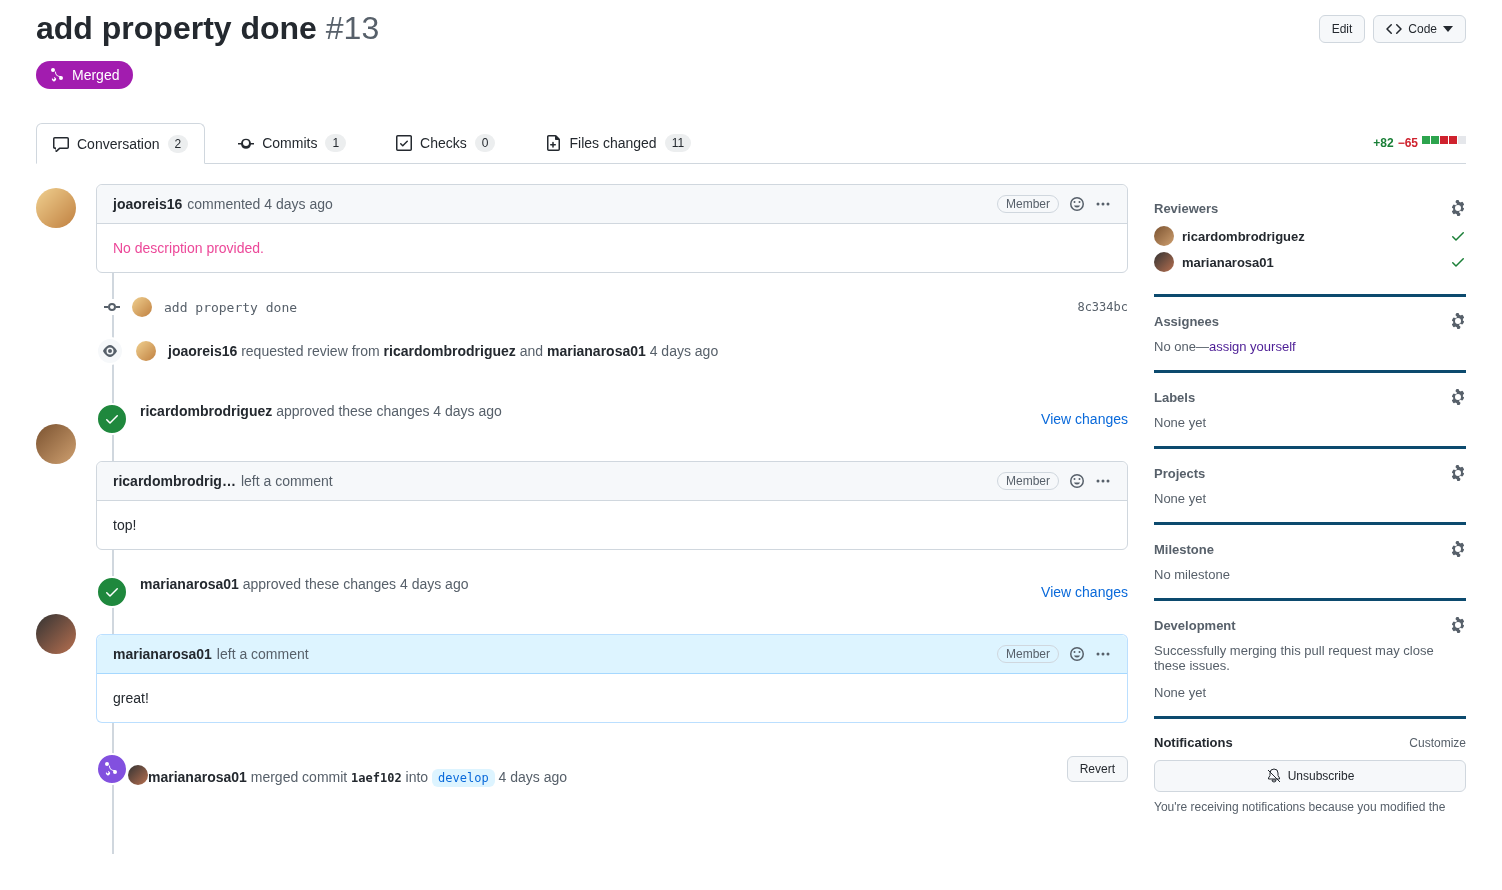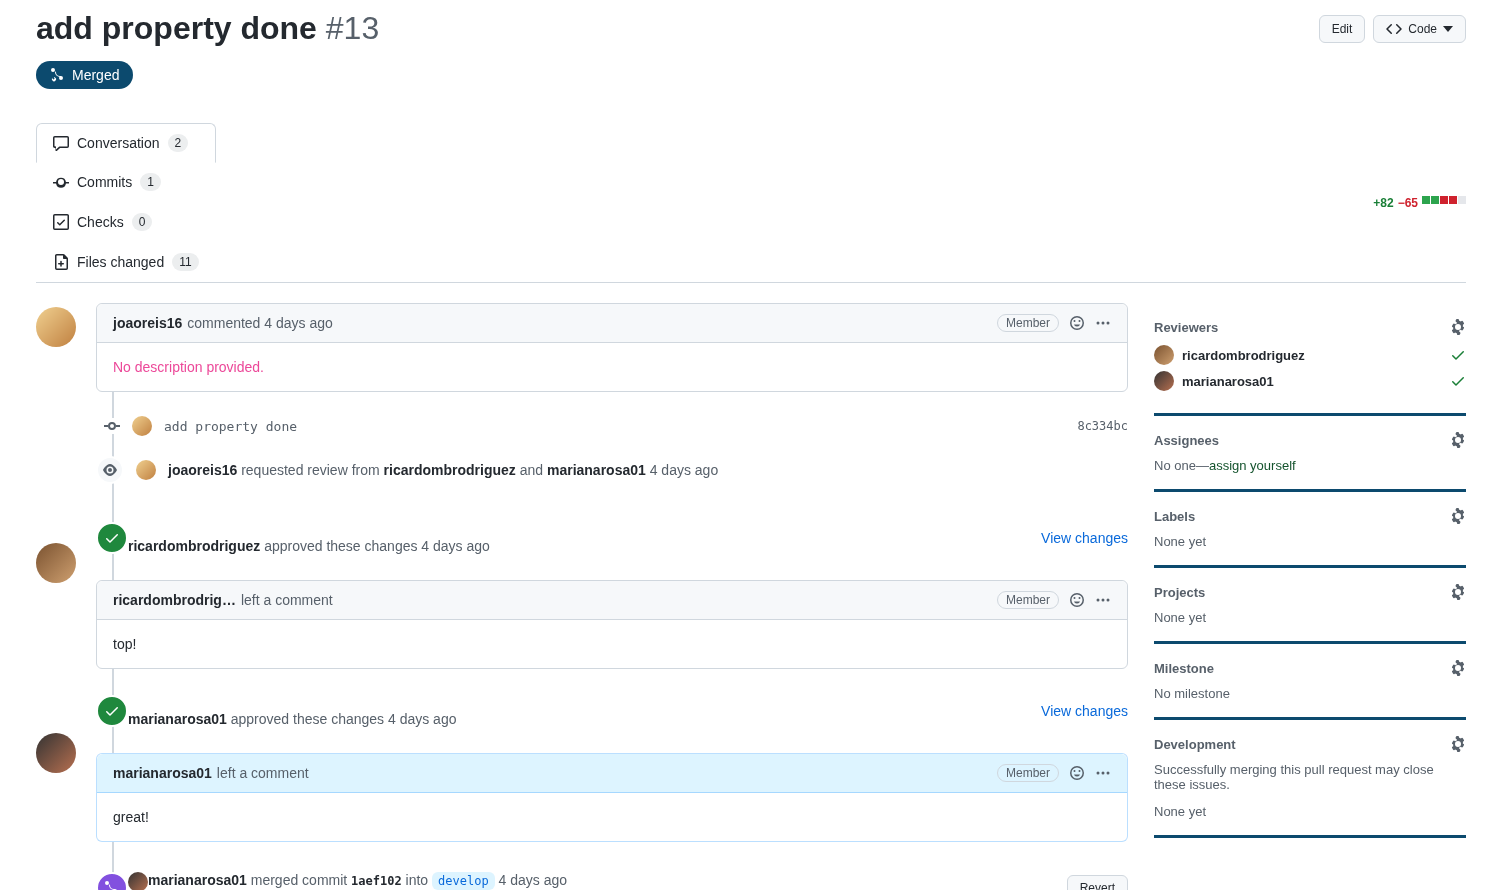--- a/index.html
+++ b/index.html
@@ -19,32 +19,32 @@
 .btn {
   display: inline-flex; align-items: center; gap: 6px;
   padding: 5px 12px; font-size: 12px; font-weight: 500;
   background: #f6f8fa; border: 1px solid #d0d7de; border-radius: 6px;
   cursor: pointer; color: #24292f;
 }
 .meta-row { display: flex; align-items: center; gap: 10px; margin-top: 14px; }
 .state-badge {
   display: inline-flex; align-items: center; gap: 6px;
   padding: 6px 14px; border-radius: 999px; color: #fff;
-  background: #0c4a6e; font-weight: 500; font-size: 14px;
+  background: #a21caf; font-weight: 500; font-size: 14px;
 }
 .meta-text { color: #57606a; }
 .meta-text .user { color: #57606a; font-weight: 600; }
 .branch-pill {
   background: #ddf4ff; color: #0969da; padding: 2px 6px; border-radius: 6px;
   font-family: ui-monospace,SFMono-Regular,Menlo,monospace; font-size: 12px;
 }
 .copy-icon { color: #57606a; cursor: pointer; margin: 0 2px; }
 
 .tabs { display: flex; align-items: center; justify-content: space-between; margin-top: 34px; border-bottom: 1px solid #d0d7de; }
-.tab-list { display: flex; gap: 0; flex-direction: column; }
+.tab-list { display: flex; gap: 16px; }
 .tab {
   display: inline-flex; align-items: center; gap: 8px;
   padding: 10px 16px; font-size: 14px; color: #24292f; cursor: pointer;
   border: 1px solid transparent; border-radius: 6px 6px 0 0;
 }
 .tab.active { border-color: #d0d7de; border-bottom-color: #fff; background: #fff; margin-bottom: -1px; }
 .counter {
   background: #eceeef; color: #24292f; font-size: 12px; font-weight: 500;
   padding: 2px 7px; border-radius: 999px; min-width: 20px; text-align: center;
 }
@@ -88,41 +88,41 @@
 .comment-body.normal { color: #24292f; font-style: normal; }
 .tl-badge { width: 32px; height: 32px; border-radius: 50%; display: flex; align-items: center; justify-content: center; background: #f6f8fa; border: 2px solid #fff; flex-shrink: 0; }
 .tl-badge.green { background: #1f883d; color: white; }
 .tl-badge.purple { background: #8250df; color: white; }
 .commit-row { display: flex; align-items: center; gap: 12px; padding: 8px 0; position: relative; z-index: 1; }
 .commit-dot { width: 16px; height: 16px; margin-left: 8px; display: flex; align-items: center; justify-content: center; background: #fff; }
 .commit-msg { font-family: ui-monospace,SFMono-Regular,Menlo,monospace; font-size: 13px; color: #57606a; flex: 1; }
 .commit-sha { font-family: ui-monospace,SFMono-Regular,Menlo,monospace; font-size: 12px; color: #57606a; }
 
 .review-row { display: flex; align-items: center; justify-content: space-between; padding: 8px 0; position: relative; z-index: 1; }
-.review-left { display: flex; align-items: flex-end; gap: 0; }
+.review-left { display: flex; align-items: flex-start; gap: 12px; }
 .review-text .user { font-weight: 600; }
 .review-text .meta { color: #57606a; }
 .viewchanges { color: #0969da; font-size: 14px; }
 .req-review-row { display: flex; align-items: center; gap: 12px; padding: 12px 0; position: relative; z-index: 1; }
 .eye-badge { width: 28px; height: 28px; border-radius: 50%; background: #f6f8fa; display: flex; align-items: center; justify-content: center; border: 2px solid #fff; }
 
 .merge-row { display: flex; align-items: center; justify-content: space-between; padding: 14px 0 0; position: relative; z-index: 1; }
-.merge-left { display: flex; align-items: flex-start; }
+.merge-left { display: flex; align-items: flex-end; }
 .sha-code { font-family: ui-monospace,SFMono-Regular,Menlo,monospace; font-size: 12px; font-weight: 600; }
 
 .sidebar { width: 312px; flex-shrink: 0; }
 .side-section { border-bottom: 3px solid #0c4a6e; padding: 16px 0; }
 .side-section .side-head { display: flex; align-items: center; justify-content: space-between; margin-bottom: 10px; }
 .side-section .side-title { font-weight: 600; font-size: 13px; color: #57606a; }
 .gear { color: #57606a; cursor: pointer; }
 .reviewer { display: flex; align-items: center; gap: 8px; margin: 6px 0; }
 .reviewer .name { font-weight: 600; font-size: 13px; flex: 1; }
 .check { color: #1a7f37; }
 .side-text { font-size: 13px; color: #57606a; }
-.side-text a { color: #14532d; }
+.side-text a { color: #4c1d95; }
 
 .notif-head { display: flex; justify-content: space-between; align-items: center; margin-bottom: 10px; }
 .notif-head .side-title { font-weight: 600; font-size: 13px; }
 .unsub-btn { width: 100%; justify-content: center; padding: 7px; }
 .notif-desc { font-size: 12px; color: #57606a; margin-top: 8px; }
 
 .gutter-avatar { margin-bottom: 200px; }
 svg { display: block; }
 </style>
 </head>
@@ -444,14 +444,27 @@
         <span class="gear">
             <svg width="16" height="16" viewBox="0 0 16 16" fill="currentColor">
               <path d="M8 0a1 1 0 01.99.86l.14 1a5.5 5.5 0 011.6.66l.84-.56a1 1 0 011.3.26l1 1.73a1 1 0 01-.26 1.3l-.84.56c.7.27.1.55.1.83s-.03.56-.1.83l.84.56a1 1 0 01.26 1.3l-1 1.73a1 1 0 01-1.3.26l-.84-.56a5.5 5.5 0 01-1.6.66l-.14 1A1 1 0 018 16a1 1 0 01-.99-.86l-.14-1a5.5 5.5 0 01-1.6-.66l-.84.56a1 1 0 01-1.3-.26l-1-1.73a1 1 0 01.26-1.3l.84-.56a5.5 5.5 0 010-1.66l-.84-.56a1 1 0 01-.26-1.3l1-1.73a1 1 0 011.3-.26l.84.56a5.5 5.5 0 011.6-.66l.14-1A1 1 0 018 0zm0 5a3 3 0 100 6 3 3 0 000-6z"></path>
             </svg>
           </span>
       </div>
       <div class="side-text" style="margin-bottom:12px">Successfully merging this pull request may close these issues.</div>
       <div class="side-text">None yet</div>
     </div>
 
+    <div class="side-section" style="border-bottom:none">
+      <div class="notif-head">
+        <span class="side-title" style="color:#24292f">Notifications</span>
+        <a style="font-size:12px;color:#57606a">Customize</a>
+      </div>
+      <button class="btn unsub-btn">
+        <svg width="16" height="16" viewBox="0 0 16 16" fill="currentColor">
+            <path d="M8 1a4 4 0 014 4v2.5l1.5 2.5v1h-11v-1L4 7.5V5a4 4 0 014-4zm-2 11h4a2 2 0 01-4 0zM2 2l12 12" stroke="currentColor" stroke-width="1" fill="none"></path>
+          </svg>
+        <span>Unsubscribe</span>
+      </button>
+      <div class="notif-desc">You're receiving notifications because you modified the</div>
+    </div>
   </div>
 </div>
 
 </body></html>

